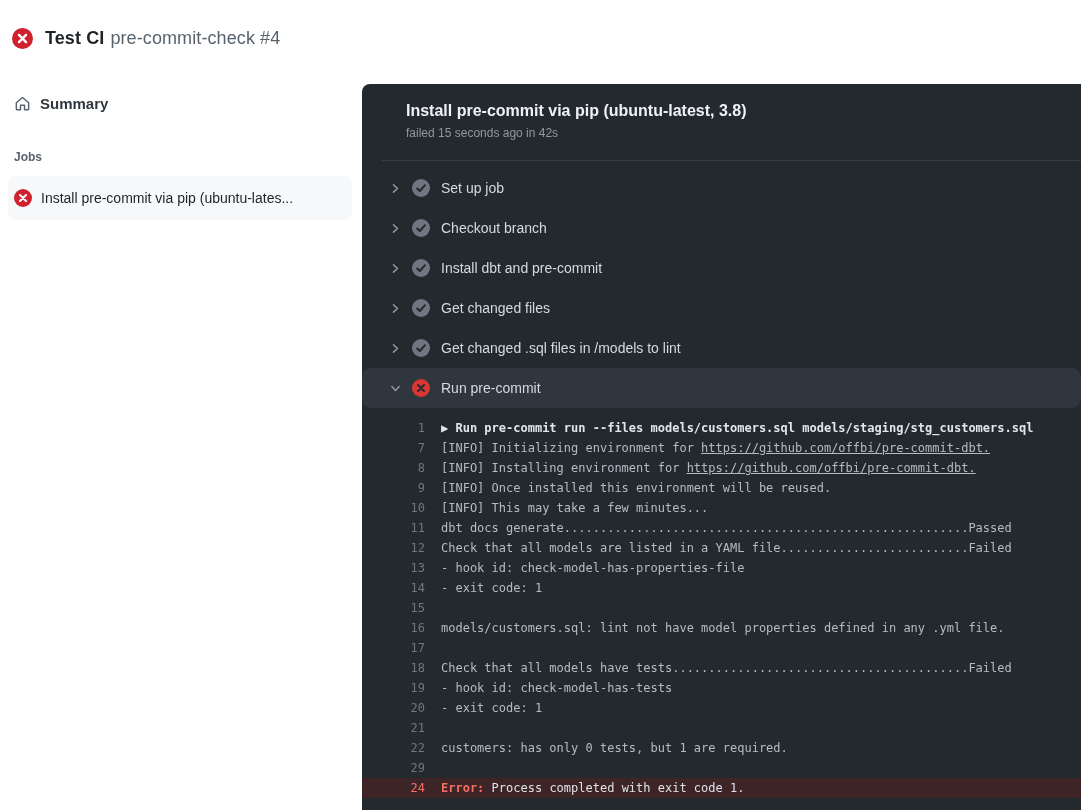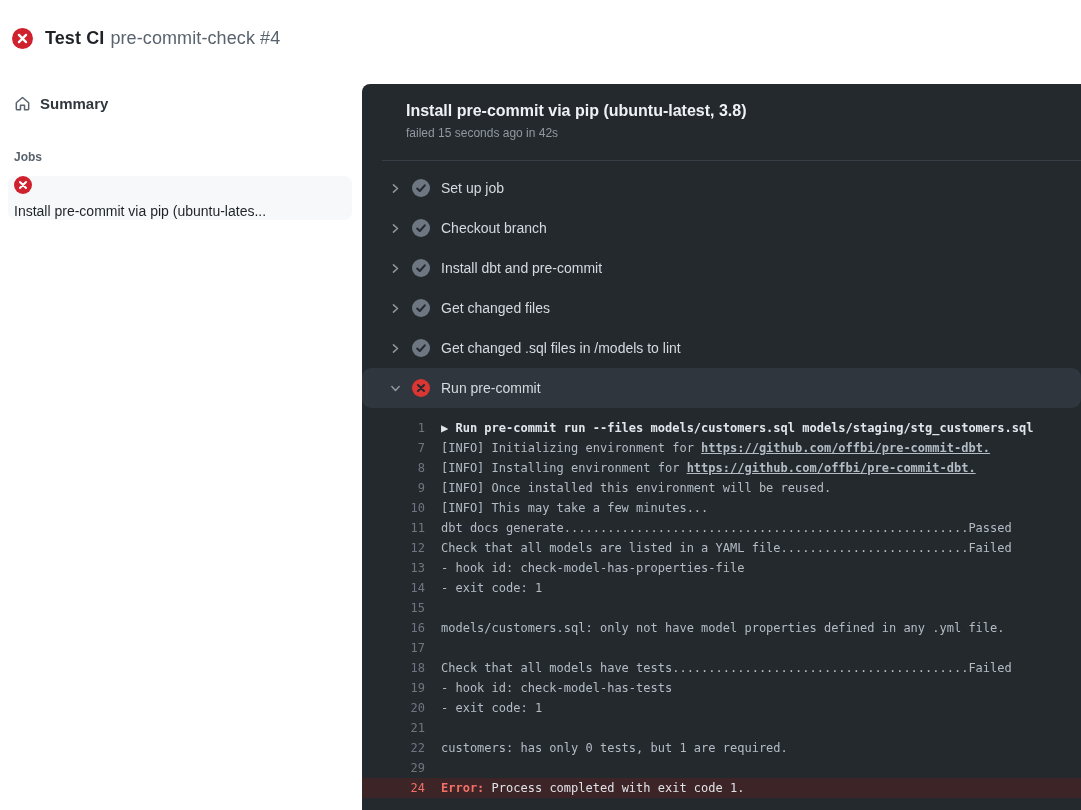--- a/index.html
+++ b/index.html
@@ -16,23 +16,23 @@
   
   .st-icon { display:inline-flex; flex:none; }
 
   
   .sidebar { position:absolute; top:76px; left:0; width:362px; height:734px; background:#fff; }
   .summary-item { display:flex; align-items:center; gap:9px; margin:14px 0 0 14px;
                   height:26px; cursor:pointer;font-weight:bold; }
   .summary-item .label { font-size:15px; color:#30363d; }
   .jobs-label { margin:34px 0 0 14px; font-size:12px; font-weight:700; color:#59636e; }
   .jobs-list { margin-top:12px; }
-  .job-item { display:flex; gap:9px; margin:0 10px 0 8px;
+  .job-item { display:flex; align-items:center; gap:9px; margin:0 10px 0 8px;
               height:44px; padding:0 8px 0 6px; border-radius:8px; cursor:pointer;
-              background:var(--sidebar-selected-bg);flex-direction:column; }
+              background:var(--sidebar-selected-bg); }
   .job-item .label { font-size:14px; color:#1f2328; white-space:nowrap; overflow:hidden; }
 
   
   .panel { position:absolute; top:84px; left:362px; width:719px; height:726px;
            background:var(--panel-bg); border-top-left-radius:8px; color:#d6dde3; }
   .panel-header { height:77px; padding:18px 24px 0 24px;
                   border-bottom:1px solid var(--panel-divider);margin-left:20px; }
   .job-title { font-size:16px; font-weight:700; color:#eff2f5; }
   .job-subtitle { font-size:12px; color:#9198a1; margin-top:6px; }
 
@@ -45,21 +45,21 @@
 
   
   .log { padding-top:10px; font-family:"DejaVu Sans Mono", monospace; font-size:12px; }
   .logline { height:20px; display:flex; align-items:center; }
   .logline .num { width:63px; flex:none; text-align:right; color:#6e7781; cursor:pointer; }
   .logline .code { margin-left:16px; white-space:pre; color:var(--log-text); }
   .logline.cmd .code { color:var(--command-text);font-weight:bold; }
   .logline.err { background:var(--error-line-bg); }
   .logline.err .num { color:var(--error-text); }
   .logline.err .code { color:#dfe3e8; }
-  .code .link { text-decoration:underline; font-weight:700; cursor:pointer; }
+  .code .link { text-decoration:underline; font-weight:400; cursor:pointer; }
   .code .errlabel { color:var(--error-text); font-weight:700; }
 </style>
 </head>
 <body>
 
 <div class="app">
 
   <header class="top-header">
     <span class="st-icon" id="header-status-icon">
         <svg width="21" height="21" viewBox="0 0 16 16">
@@ -222,21 +222,21 @@
         <div class="logline">
           <span class="num">14</span>
           <span class="code">- exit code: 1</span>
         </div>
         <div class="logline">
           <span class="num">15</span>
           <span class="code"></span>
         </div>
         <div class="logline">
           <span class="num">16</span>
-          <span class="code">models/customers.sql: only not have model properties defined in any .yml file.</span>
+          <span class="code">models/customers.sql: lint not have model properties defined in any .yml file.</span>
         </div>
         <div class="logline">
           <span class="num">17</span>
           <span class="code"></span>
         </div>
         <div class="logline">
           <span class="num">18</span>
           <span class="code">Check that all models have tests.........................................Failed</span>
         </div>
         <div class="logline">

